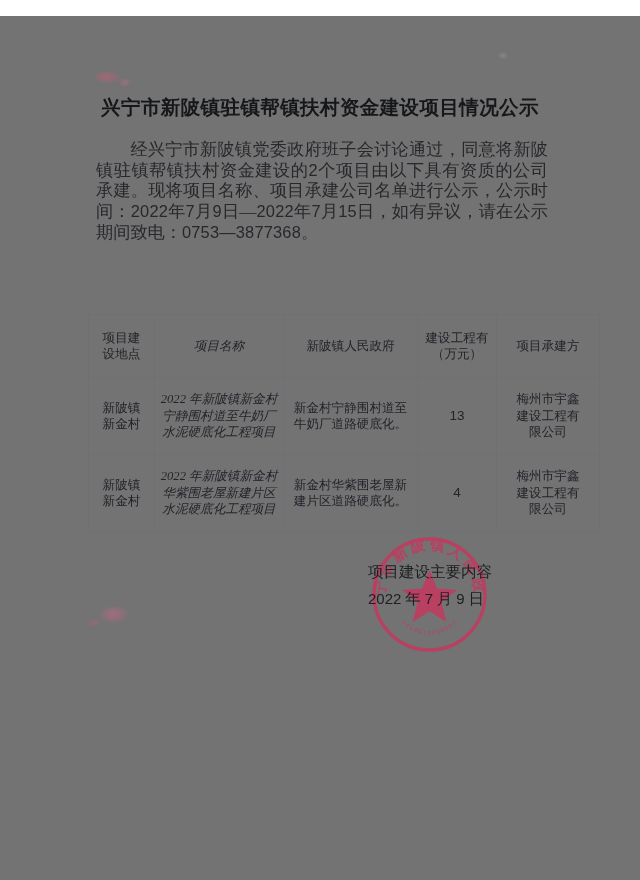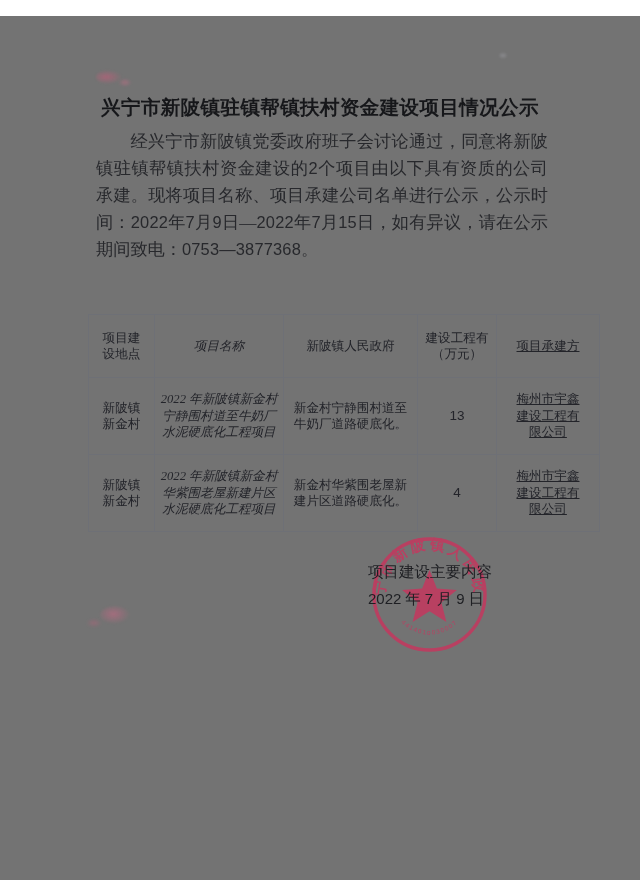--- a/index.html
+++ b/index.html
@@ -48,24 +48,24 @@
     font-weight: bold;
     letter-spacing: .4px;
     color: #16171a;
     font-family: "Liberation Serif", "DejaVu Serif", serif;
   }
 
   
   #body-text {
     position: absolute;
     left: 96px;
-    top: 112px;
+    top: 124px;
     width: 452px;
     font-size: 17.2px;
-    line-height: 27px;
+    line-height: 20px;
     text-align: justify;
     text-justify: inter-character;
     text-indent: 2em;
     color: #27282c;
   }
   #body-text .lat {
     font-family: "Liberation Sans", sans-serif;
     font-size: 16.4px;
     letter-spacing: .2px;
   }
@@ -93,21 +93,21 @@
   #project-table thead td { height: 56px; }
   #project-table tbody td { height: 70px; }
   #project-table .num {
     font-family: Liberation Sans, sans-serif;
     font-size: 13.5px;
   }
   .c0 { width: 57px; }
   .c1 { width: 120px; font-style: italic; }
   .c2 { width: 125px; }
   .c3 { width: 70px; }
-  .c4 { width: 94px; text-decoration: underline; }
+  .c4 { width: 94px; }
 
   
   #seal {
     position: absolute;
     left: 367px;
     top: 516px;
     width: 125px;
     height: 125px;
     pointer-events: none;
   }

